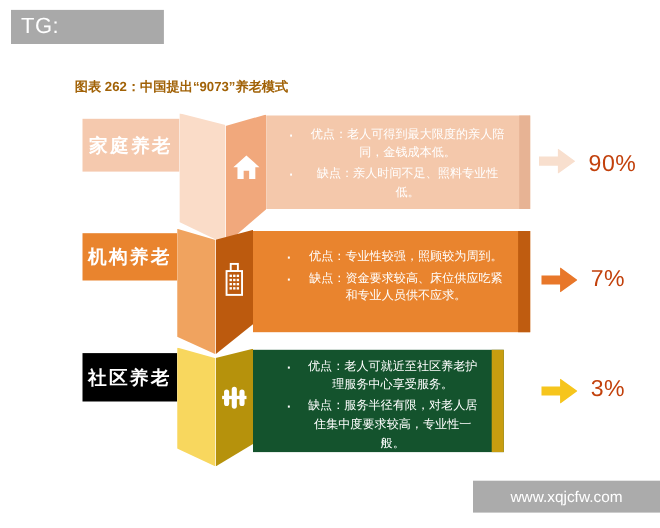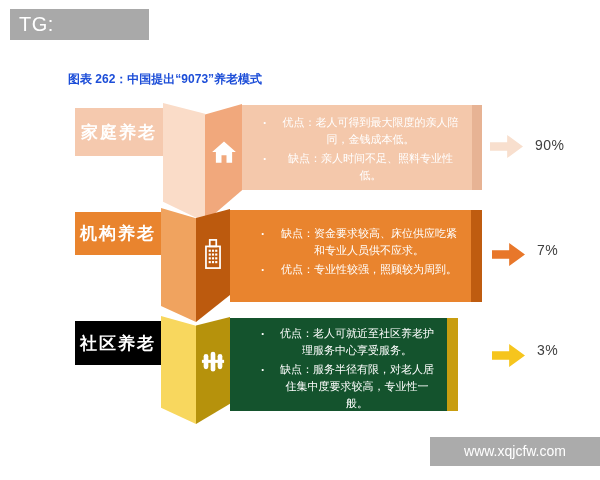--- a/index.html
+++ b/index.html
@@ -11,21 +11,21 @@
   
   .tg-badge {
     position:absolute; left:10px; top:9px; width:139px; height:31px;
     background:#a9a9a9; color:#ffffff; font-size:20px; line-height:31px;
     padding-left:9px; box-sizing:border-box; letter-spacing:0.5px;
   }
 
   
   .chart-title {
     position:absolute; left:68px; top:71px; font-size:12px; font-weight:bold;
-    color:#1d4ed8;
+    color:#a16207;
   }
 
   
   .label-box {
     position:absolute; color:#ffffff; font-weight:bold; font-size:17px;
     display:flex; align-items:center; justify-content:center; letter-spacing:2px;
   }
   .fold { position:absolute; }
   .fold-dark { display:flex; align-items:center; justify-content:center; }
   .fold-dark svg { display:block; }
@@ -38,21 +38,21 @@
   }
   .pt-item::before {
     content:"\00B7"; position:absolute; left:3px; top:0; font-weight:bold; font-size:12px;
   }
   .arrow { position:absolute; }
   .arrow .shape {
     width:100%; height:100%;
     clip-path:polygon(0 32%, 52% 32%, 52% 0, 100% 50%, 52% 100%, 52% 68%, 0 68%);
   }
   .pct {
-    position:absolute; font-size:14px; color:#404040; letter-spacing:0.5px;
+    position:absolute; font-size:21px; color:#c2410c; letter-spacing:0.5px;
   }
 
   
   .r0-label { left:75px; top:108px; width:88px; height:48px; background:#f5c9ae; }
   .r0-fl { left:163px; top:103px; width:42px; height:119px; background:#fadcc8;
            clip-path:polygon(0 0, 100% 9%, 100% 100%, 0 83%); }
   .r0-fd { left:205px; top:104px; width:37px; height:118px; background:#f1a87c;
            clip-path:polygon(0 9%, 100% 0, 100% 73%, 0 100%); padding-bottom:22px; box-sizing:border-box; }
   .r0-tb { left:242px; top:105px; width:240px; height:85px; background:#f4c8ab;
            border-right:10px solid #e7b394; padding:9px 10px 0 18px; }
@@ -140,22 +140,22 @@
             <rect x="14" y="18" width="2" height="2"></rect>
           <rect x="8" y="21.5" width="2" height="2"></rect>
             <rect x="11" y="21.5" width="2" height="2"></rect>
             <rect x="14" y="21.5" width="2" height="2"></rect>
         </g>
       </svg>
     </span>
   </div>
   <div class="text-box r1-tb">
     <ul class="pt-list">
+      <li class="pt-item">优点：专业性较强，照顾较为周到。</li>
       <li class="pt-item">缺点：资金要求较高、床位供应吃紧和专业人员供不应求。</li>
-      <li class="pt-item">优点：专业性较强，照顾较为周到。</li>
     </ul>
   </div>
   <div class="arrow r1-arrow">
       <div class="shape"></div>
     </div>
   <div class="pct r1-pct">7%</div>
 </div>
 
 <div>
   <div class="label-box r2-label">社区养老</div>

